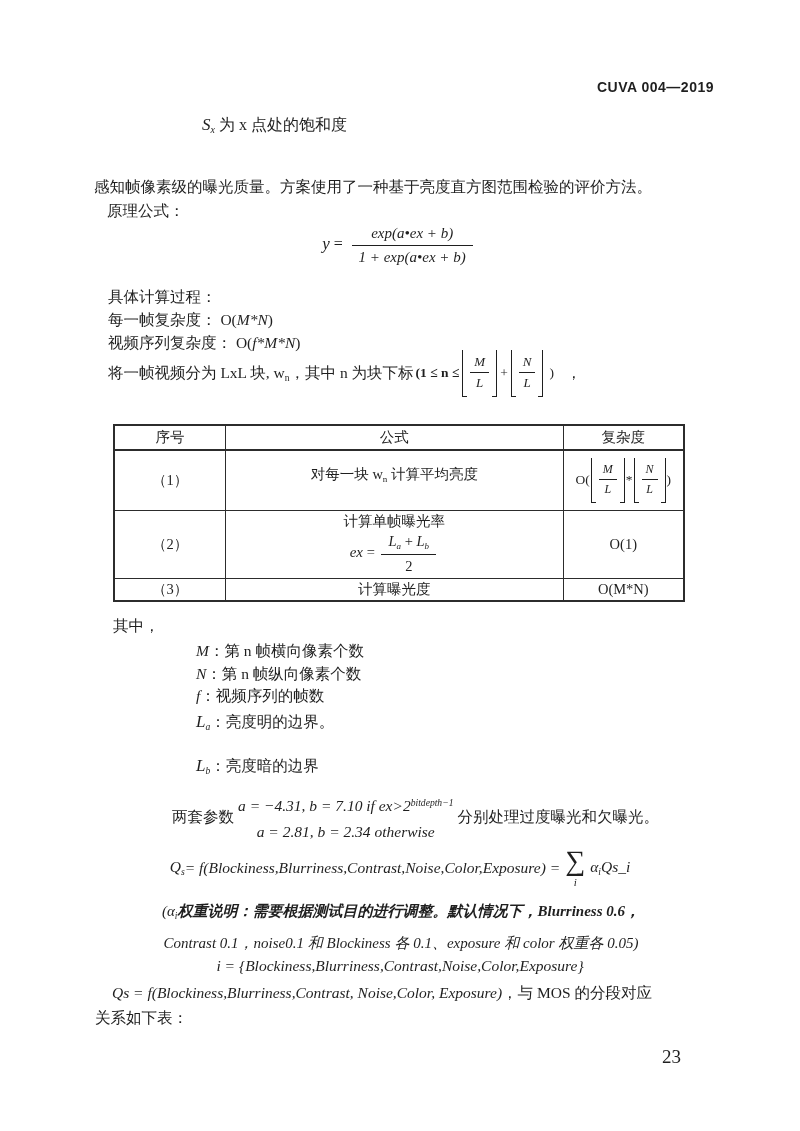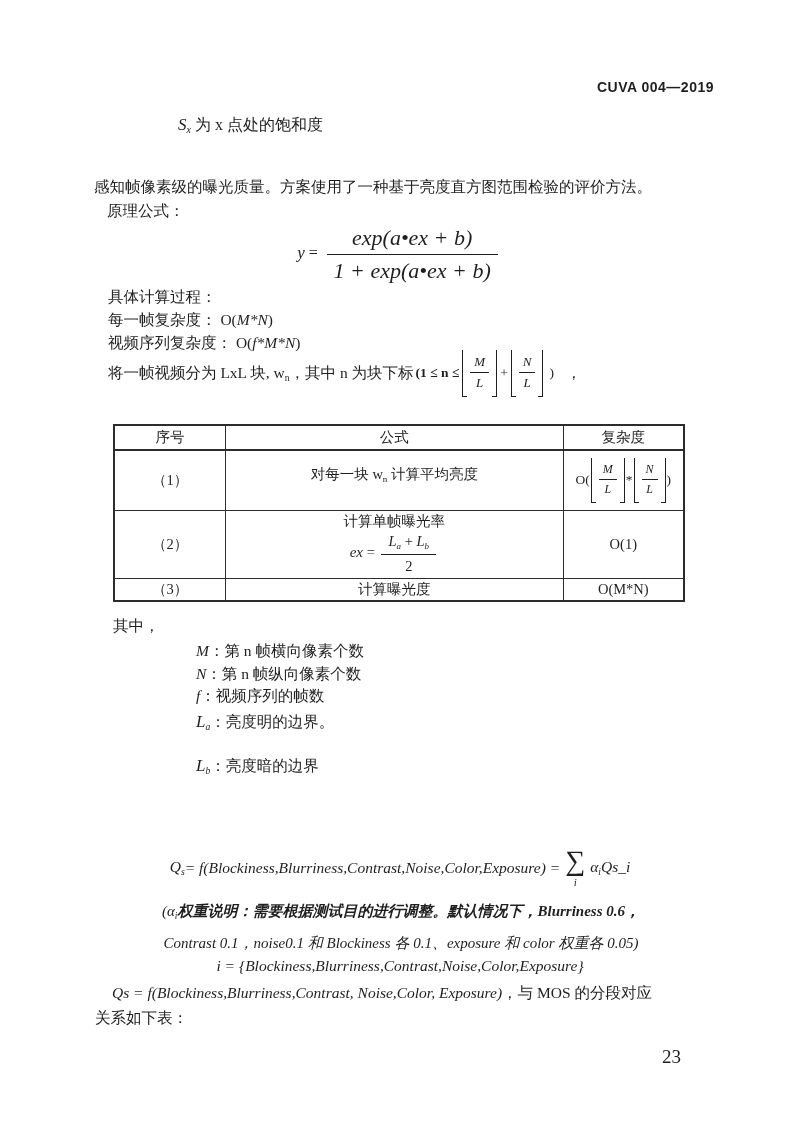--- a/index.html
+++ b/index.html
@@ -43,32 +43,32 @@
   .note { font-style:italic; font-size:15px; line-height:27px; }
   .note .cjk-bold { font-weight:600; }
 </style>
 </head>
 <body>
 
 <div class="page">
 
   <div class="abs doc-code" style="top:79px; right:86px;">CUVA 004—2019</div>
 
-  <div class="abs" style="top:115px; left:178px; font-size:16px;">
+  <div class="abs" style="top:115px; left:202px; font-size:16px;">
     <span class="mi" style="font-size:17px;">S</span><span class="sb">x</span>
     <span>为 x 点处的饱和度</span>
   </div>
 
   <div class="abs" style="top:177px; left:94px; width:622px;">感知帧像素级的曝光质量。方案使用了一种基于亮度直方图范围检验的评价方法。</div>
   <div class="abs" style="top:201px; left:107px;">原理公式：</div>
 
   <div class="abs center-line" style="top:224px; left:0;">
     <span class="mi" style="font-size:17px;">y</span>
     <span style="font-size:16px;">=</span>
-    <span class="vfrac mi" style="font-size:22px;">
+    <span class="vfrac mi" style="font-size:15px;">
       <span class="num">exp(a•ex + b)</span>
       <span class="den">1 + exp(a•ex + b)</span>
     </span>
   </div>
 
   <div class="abs" style="top:287px; left:108px;">具体计算过程：</div>
 
   <div class="abs" style="top:310px; left:108px;">
     <span>每一帧复杂度：</span>
     <span><span>O(</span><span class="mi">M*N</span><span>)</span></span>
@@ -170,20 +170,28 @@
     <div><span class="mi">f</span><span>：视频序列的帧数</span></div>
   </div>
 
   <div class="abs" style="top:712px; left:196px;">
     <span class="mi" style="font-size:17px;">L</span><span class="sb">a</span><span>：亮度明的边界。</span>
   </div>
   <div class="abs" style="top:756px; left:196px;">
     <span class="mi" style="font-size:17px;">L</span><span class="sb">b</span><span>：亮度暗的边界</span>
   </div>
 
+  <div class="abs flexline" style="top:790px; left:172px;">
+    <span>两套参数</span>
+    <span style="display:inline-flex; flex-direction:column; text-align:center; margin:0 4px; line-height:26px;">
+      <span class="mi"><span>a = −4.31, b = 7.10 if ex&gt;2</span><span class="sp">bitdepth−1</span></span>
+      <span class="mi">a = 2.81, b = 2.34 otherwise</span>
+    </span>
+    <span>分别处理过度曝光和欠曝光。</span>
+  </div>
 
   <div class="abs" style="top:848px; left:0; width:100%; display:flex; justify-content:center; align-items:center;">
     <span class="mi"><span>Q</span><span class="sb">s</span></span>
       <span class="mi"> = f(Blockiness,Blurriness,Contrast,Noise,Color,Exposure) = </span>
     <span class="sum">
       <span class="sig">∑</span>
       <span class="idx">i</span>
     </span>
     <span class="mi"><span>α</span><span class="sb">i</span><span>Qs_i</span></span>
   </div>

